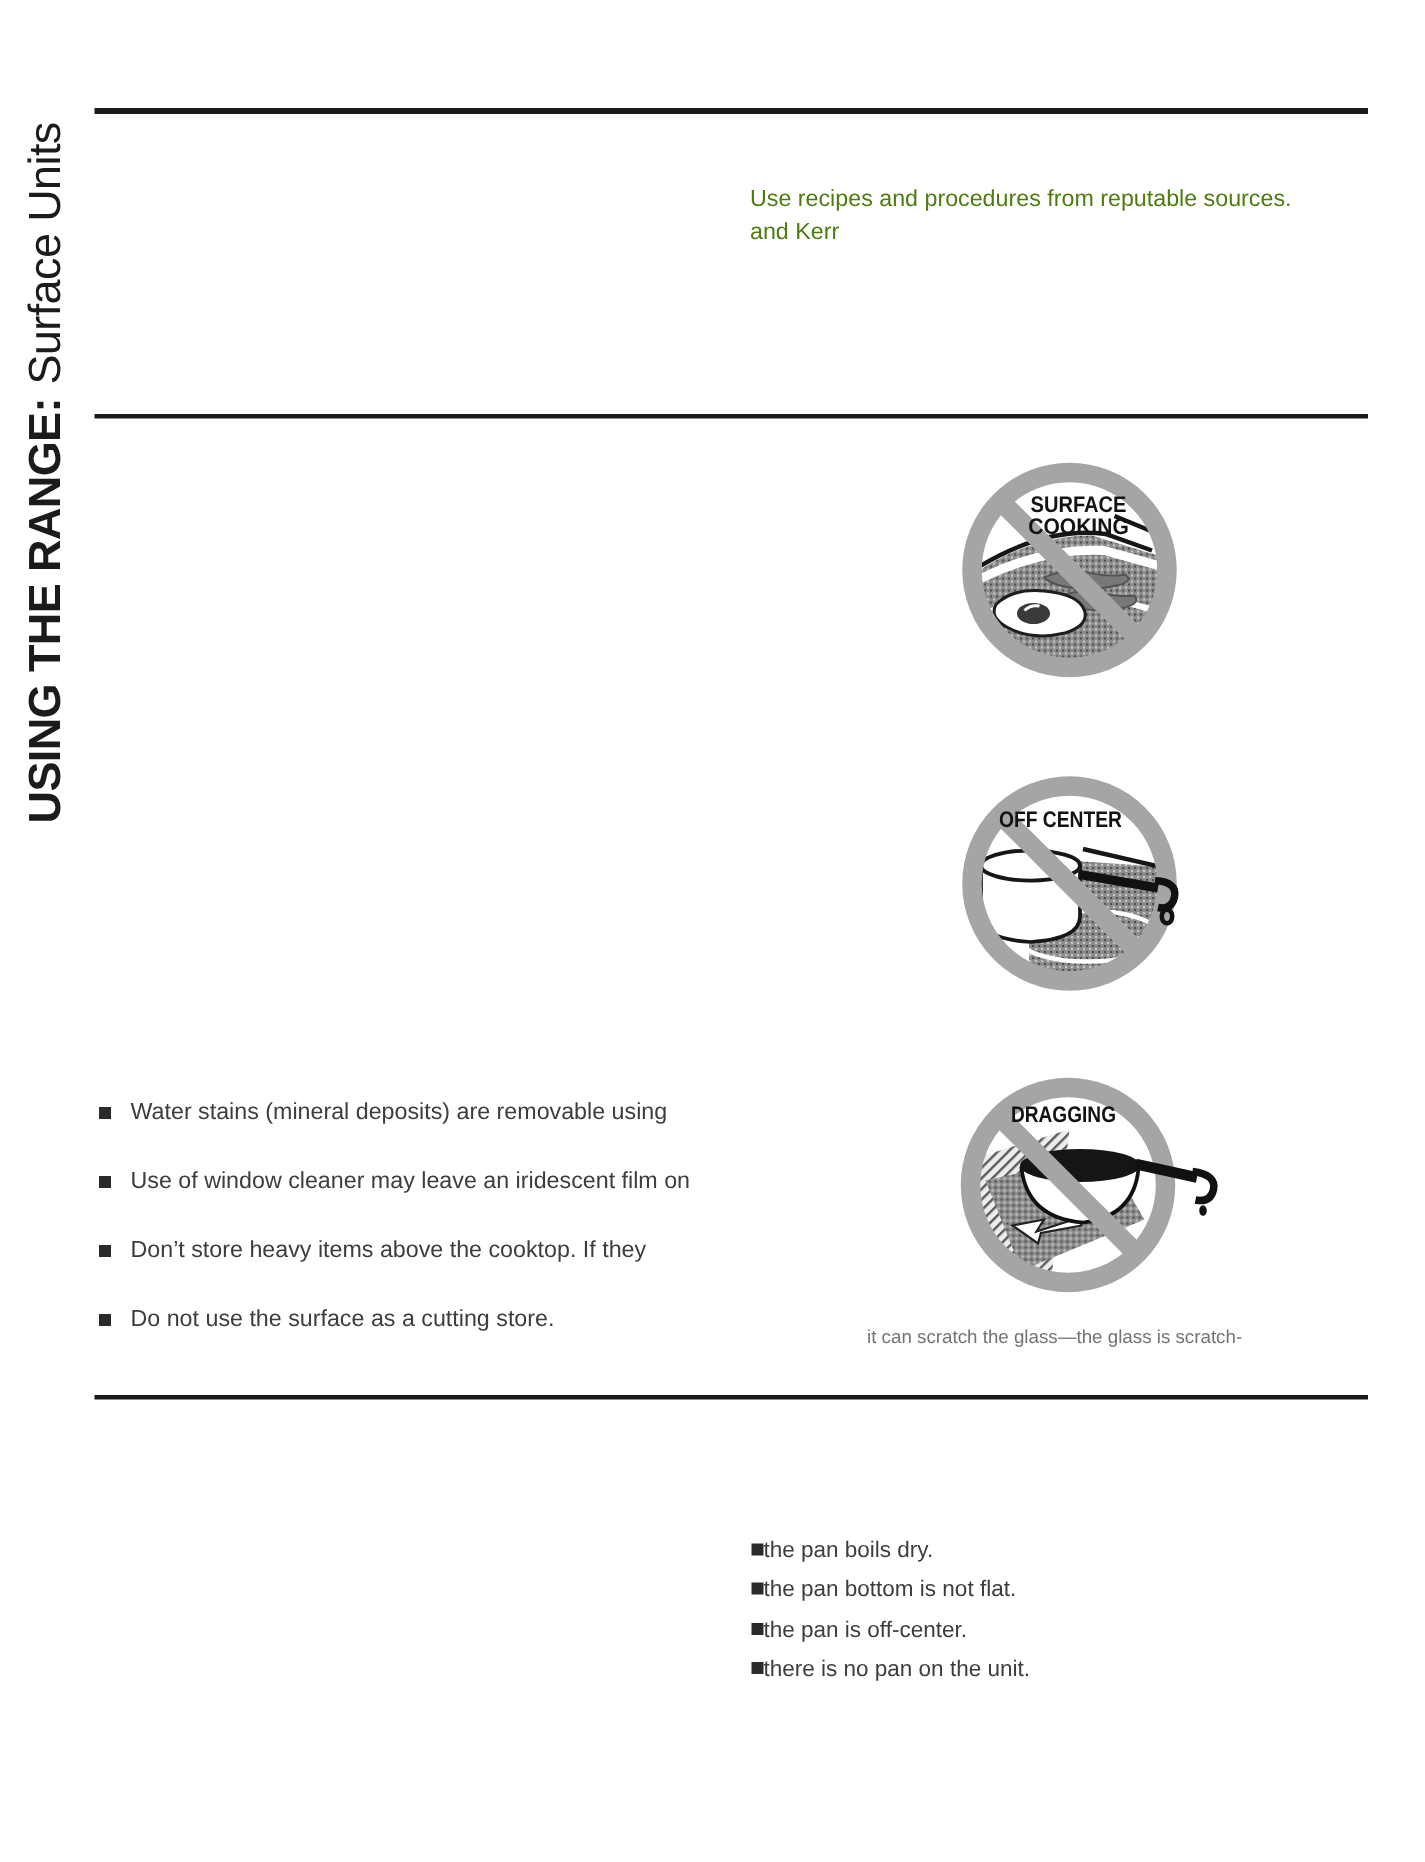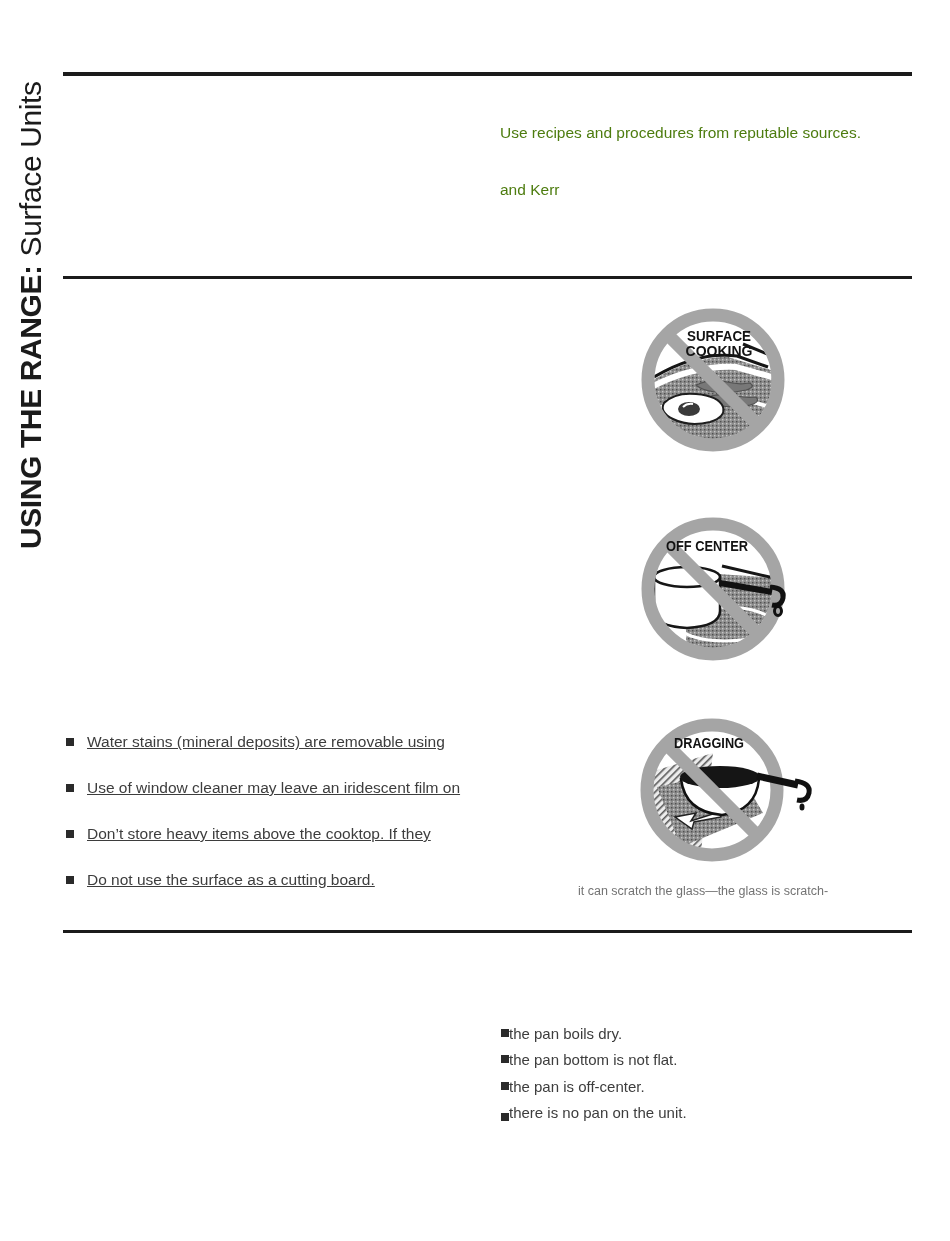--- a/index.html
+++ b/index.html
@@ -18,34 +18,34 @@
   .v-title .vt-bold { font-weight:700; }
   .v-title .vt-reg  { margin-left:9px; font-weight:400; }
 
   .rule { position:absolute; left:63px; width:849px; background:#1b1b1b; }
   .rule-1 { top:72px; height:4px; }
   .rule-2 { top:276px; height:3px; }
   .rule-3 { top:930px; height:3px; }
 
   .para { position:absolute; left:500px; font-size:15.5px; color:#4d7c0f; white-space:nowrap; }
   .para-1 { top:124px; }
-  .para-2 { top:181px; }
+  .para-2 { top:146px; }
   .para-3 { top:209px; }
 
   .bullet-row { position:absolute; display:flex; align-items:flex-start; white-space:nowrap; }
   .bullet-row .sq { width:8px; height:8px; background:#2a2a2a; flex:none; }
-  .lb { left:66px; font-size:15.5px;text-decoration:underline; }
+  .lb { left:66px; font-size:15.5px; }
   .lb .sq { margin-top:5px; }
   .lb .bt { margin-left:13px; }
   .lb-1 { top:733px; } .lb-2 { top:779px;justify-content:space-between; } .lb-3 { top:825px; } .lb-4 { top:871px; }
 
   .bb { left:501px; font-size:15px; }
   .bb .sq { margin-top:4px; }
   .bb .bt { margin-left:0; }
-  .bb-1 { top:1025px; } .bb-2 { top:1051px; } .bb-3 { top:1078px; } .bb-4 { top:1104px;align-items:flex-end; }
+  .bb-1 { top:1025px; } .bb-2 { top:1051px; } .bb-3 { top:1078px; } .bb-4 { top:1104px; }
 
   .caption { position:absolute; left:578px; top:884px; font-size:12.5px; color:#737373; white-space:nowrap; }
 
   .prohib { position:absolute; }
   .prohib text { font-family:"Liberation Sans", sans-serif; font-weight:700; fill:#121212; }
 </style>
 </head>
 <body>
 
 <div class="page">
@@ -150,21 +150,21 @@
   <div class="bullet-row lb lb-2">
     <span class="sq"></span>
     <span class="bt">Use of window cleaner may leave an iridescent film on</span>
   </div>
   <div class="bullet-row lb lb-3">
     <span class="sq"></span>
     <span class="bt">Don’t store heavy items above the cooktop. If they</span>
   </div>
   <div class="bullet-row lb lb-4">
     <span class="sq"></span>
-    <span class="bt">Do not use the surface as a cutting board.</span>
+    <span class="bt">Do not use the surface as a cutting store.</span>
   </div>
 
   <div class="caption">it can scratch the glass—the glass is scratch-</div>
 
   <div class="bullet-row bb bb-1">
     <span class="sq"></span>
     <span class="bt">the pan boils dry.</span>
   </div>
   <div class="bullet-row bb bb-2">
     <span class="sq"></span>

